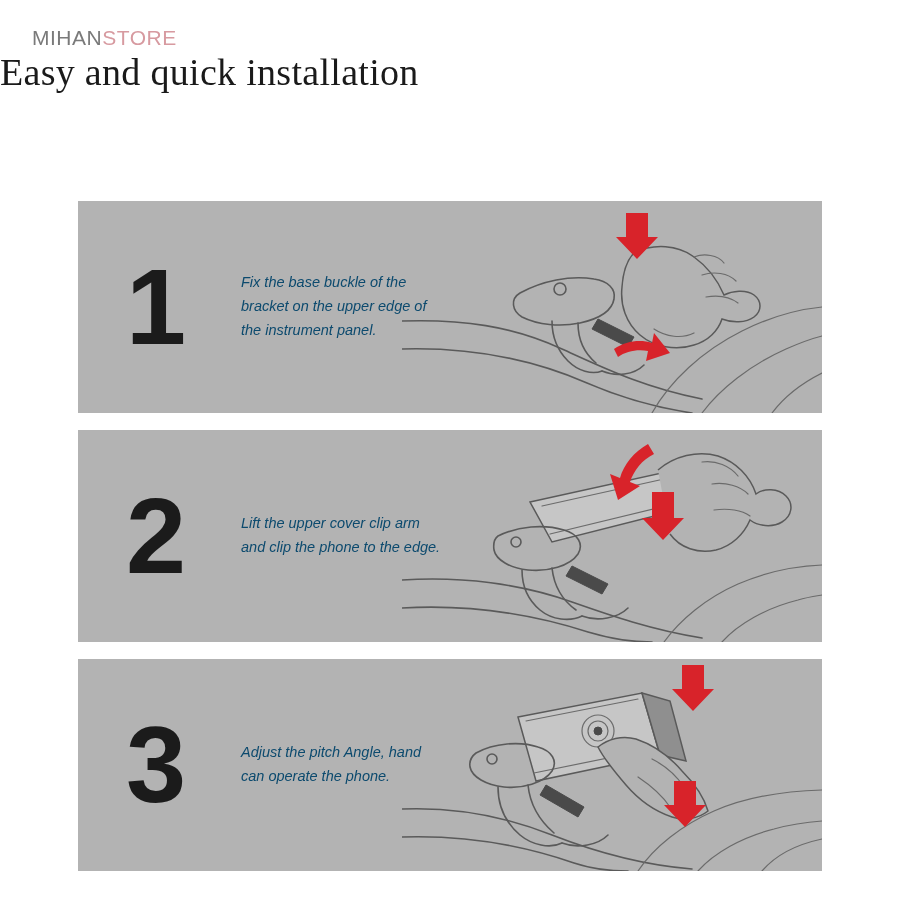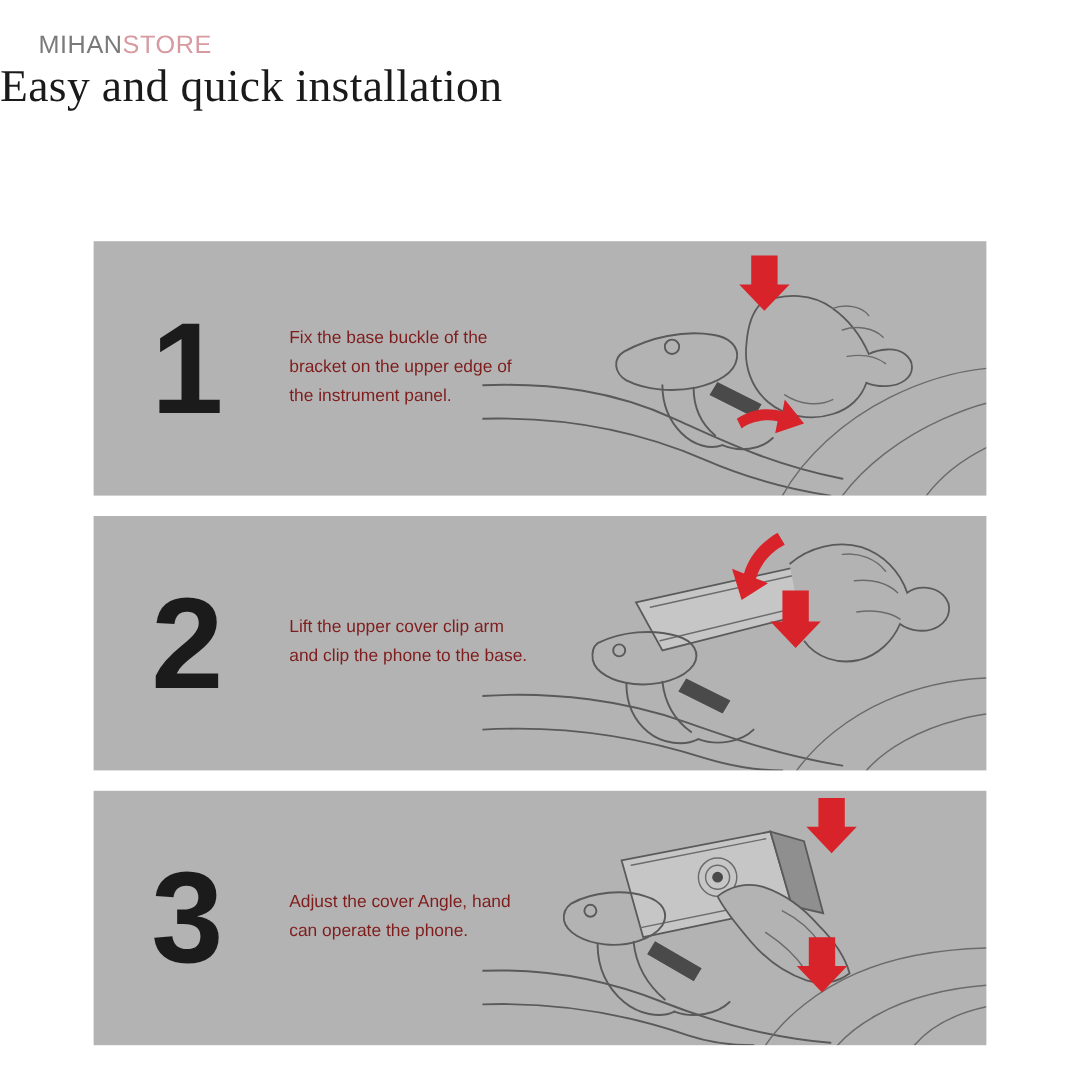--- a/index.html
+++ b/index.html
@@ -73,21 +73,22 @@
     color: #1b1b1b;
   }
   .step-text {
     position: absolute;
     left: 163px;
     top: 50%;
     transform: translateY(-50%);
     width: 200px;
     font-size: 14.5px;
     line-height: 1.65;
-    color: #7f1d1d;
+    color: #0c4a6e;
+    font-style: italic;
   }
   .step-art {
     position: absolute;
     right: 0;
     top: 0;
     width: 420px;
     height: 212px;
   }
   .step-art svg {
     display: block;
@@ -171,21 +172,21 @@
           <path class="ln-thin" d="M252 128 C 264 136 280 138 292 132"></path>
 
           <path class="arrow" d="M224 12 L 246 12 L 246 36 L 256 36 L 235 58 L 214 36 L 224 36 Z"></path>
           <path class="arrow" d="M212 148 C 224 140 238 138 250 142 L 252 132 L 268 152 L 244 160 L 246 150 C 236 148 224 150 216 156 Z"></path>
         </svg>
       </div>
     </div>
 
     <div class="step">
       <div class="step-num">2</div>
-      <div class="step-text">Lift the upper cover clip arm and clip the phone to the base.</div>
+      <div class="step-text">Lift the upper cover clip arm and clip the phone to the edge.</div>
       <div class="step-art">
         <svg viewBox="0 0 420 212" xmlns="http://www.w3.org/2000/svg">
 
           <path class="ln" d="M0 150 C 60 146 120 154 170 172 C 210 186 250 200 300 208"></path>
           <path class="ln" d="M0 178 C 70 174 130 184 186 202 C 206 208 230 212 250 212"></path>
           <path class="ln-thin" d="M262 212 C 278 190 304 168 336 154 C 366 141 396 136 420 135"></path>
           <path class="ln-thin" d="M320 212 C 336 194 364 178 396 170 C 406 167 414 166 420 165"></path>
 
           <path class="phone-face" d="M128 72 L 264 42 L 284 78 L 150 112 Z"></path>
           <path class="phone-dark" d="M264 42 L 300 52 L 312 88 L 284 78 Z"></path>
@@ -205,21 +206,21 @@
           <path class="ln-thin" d="M312 80 C 326 78 340 80 348 86"></path>
 
           <path class="arrow" d="M246 14 C 232 22 222 34 218 48 L 208 44 L 216 70 L 238 56 L 228 52 C 232 40 240 30 252 24 Z"></path>
           <path class="arrow" d="M250 62 L 272 62 L 272 88 L 282 88 L 261 110 L 240 88 L 250 88 Z"></path>
         </svg>
       </div>
     </div>
 
     <div class="step">
       <div class="step-num">3</div>
-      <div class="step-text">Adjust the cover Angle, hand can operate the phone.</div>
+      <div class="step-text">Adjust the pitch Angle, hand can operate the phone.</div>
       <div class="step-art">
         <svg viewBox="0 0 420 212" xmlns="http://www.w3.org/2000/svg">
 
           <path class="ln" d="M0 150 C 50 148 100 156 150 176 C 196 194 240 206 290 210"></path>
           <path class="ln" d="M0 178 C 60 176 120 186 172 204 C 190 210 210 212 226 212"></path>
           <path class="ln-thin" d="M236 212 C 252 188 280 166 312 152 C 344 138 384 132 420 131"></path>
           <path class="ln-thin" d="M296 212 C 312 194 340 178 372 170 C 390 165 406 163 420 162"></path>
           <path class="ln-thin" d="M360 212 C 372 198 392 186 420 180"></path>
 
           <path class="phone-face" d="M116 58 L 240 34 L 258 96 L 134 122 Z"></path>

